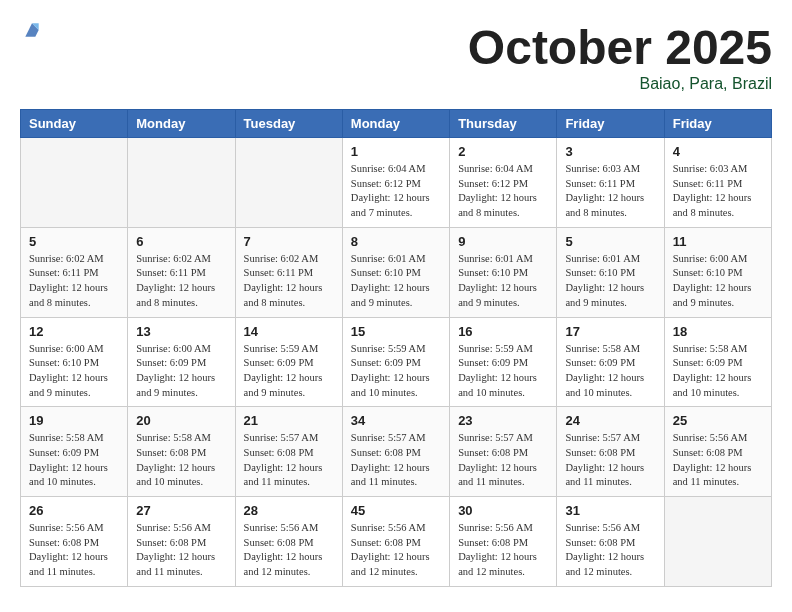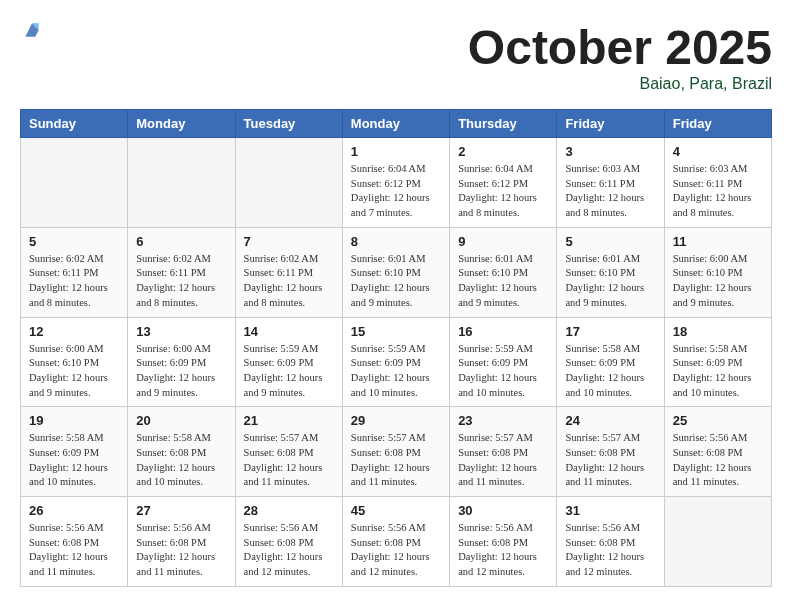--- a/index.html
+++ b/index.html
@@ -275,21 +275,21 @@
 and 10 minutes.</div>
         </td>
         <td>
           <div class="day-number">21</div>
           <div class="day-info" style="white-space: pre-line;">Sunrise: 5:57 AM
 Sunset: 6:08 PM
 Daylight: 12 hours
 and 11 minutes.</div>
         </td>
         <td>
-          <div class="day-number">29</div>
+          <div class="day-number">34</div>
           <div class="day-info" style="white-space: pre-line;">Sunrise: 5:57 AM
 Sunset: 6:08 PM
 Daylight: 12 hours
 and 11 minutes.</div>
         </td>
         <td>
           <div class="day-number">23</div>
           <div class="day-info" style="white-space: pre-line;">Sunrise: 5:57 AM
 Sunset: 6:08 PM
 Daylight: 12 hours

